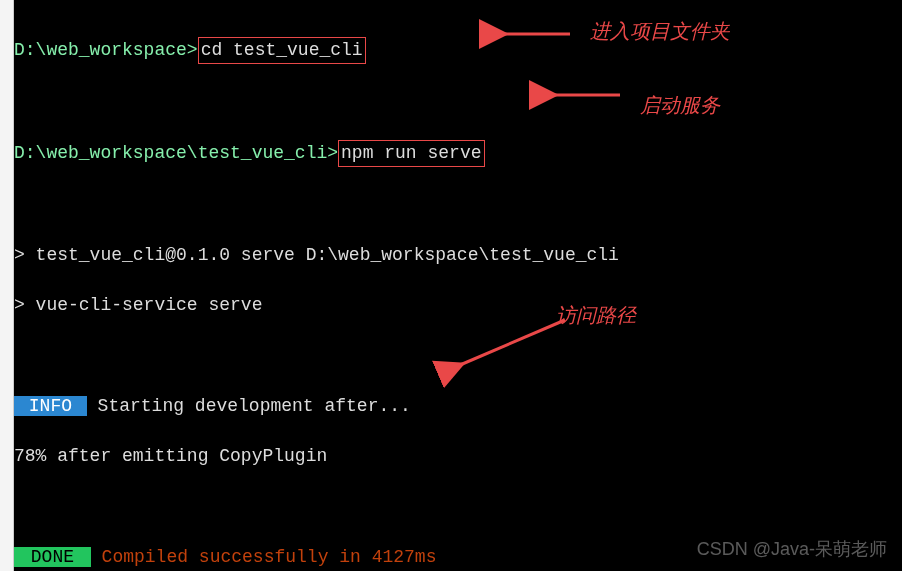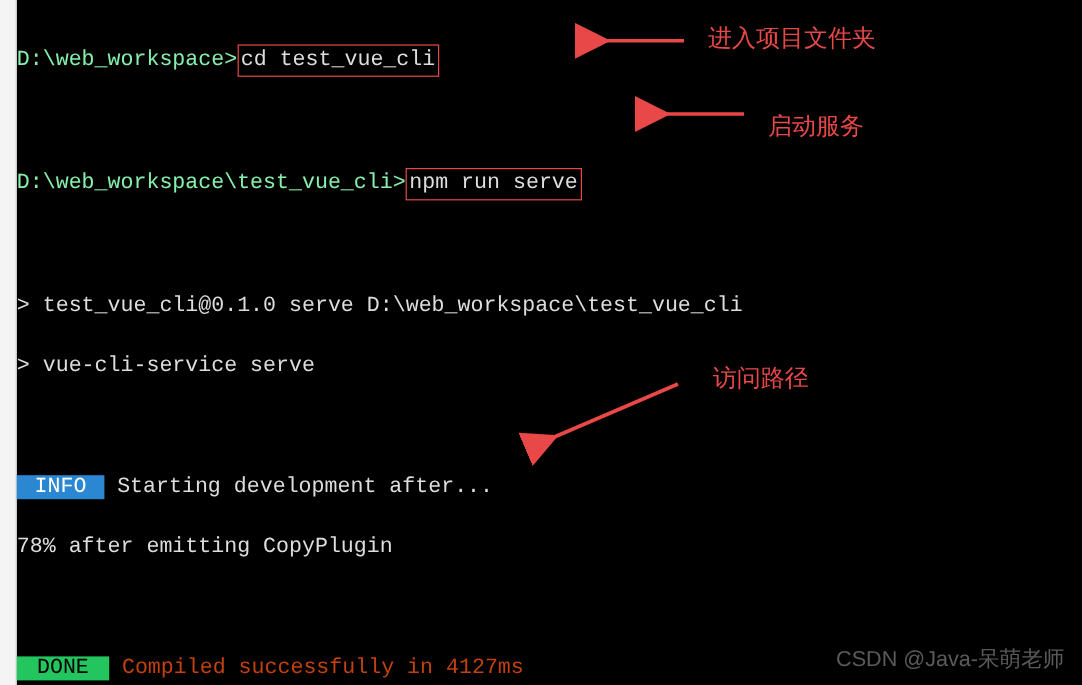--- a/index.html
+++ b/index.html
@@ -61,20 +61,21 @@
     }
     .green-text {
       color: #c2410c;
     }
     .annotation {
       position: absolute;
       color: #e94848;
       font-size: 20px;
       font-family: 'Microsoft YaHei', sans-serif;
       font-weight: 500;
+      font-style: italic;
     }
     .arrow {
       position: absolute;
     }
     .arrow svg {
       overflow: visible;
     }
     .watermark {
       position: absolute;
       right: 15px;
@@ -113,21 +114,21 @@
 
 
 
 
 
 
 </div>
 
 <div class="annotation" style="left:590px;top:18px;">进入项目文件夹</div>
 <div class="annotation" style="left:640px;top:82px;margin-top:10px;">启动服务</div>
-<div class="annotation" style="left:594px;top:302px;">访问路径</div>
+<div class="annotation" style="left:556px;top:302px;">访问路径</div>
 
 <div class="arrow" style="left:495px;top:22px;">
   <svg width="80" height="20">
       <defs>
         <marker id="ah1" markerWidth="10" markerHeight="10" refX="2" refY="5" orient="auto">
           <path d="M10,0 L0,5 L10,10 Z" fill="#e94848"></path>
         </marker>
       </defs>
       <line x1="75" y1="12" x2="8" y2="12" stroke="#e94848" stroke-width="3" marker-end="url(#ah1)"></line>
     </svg>

